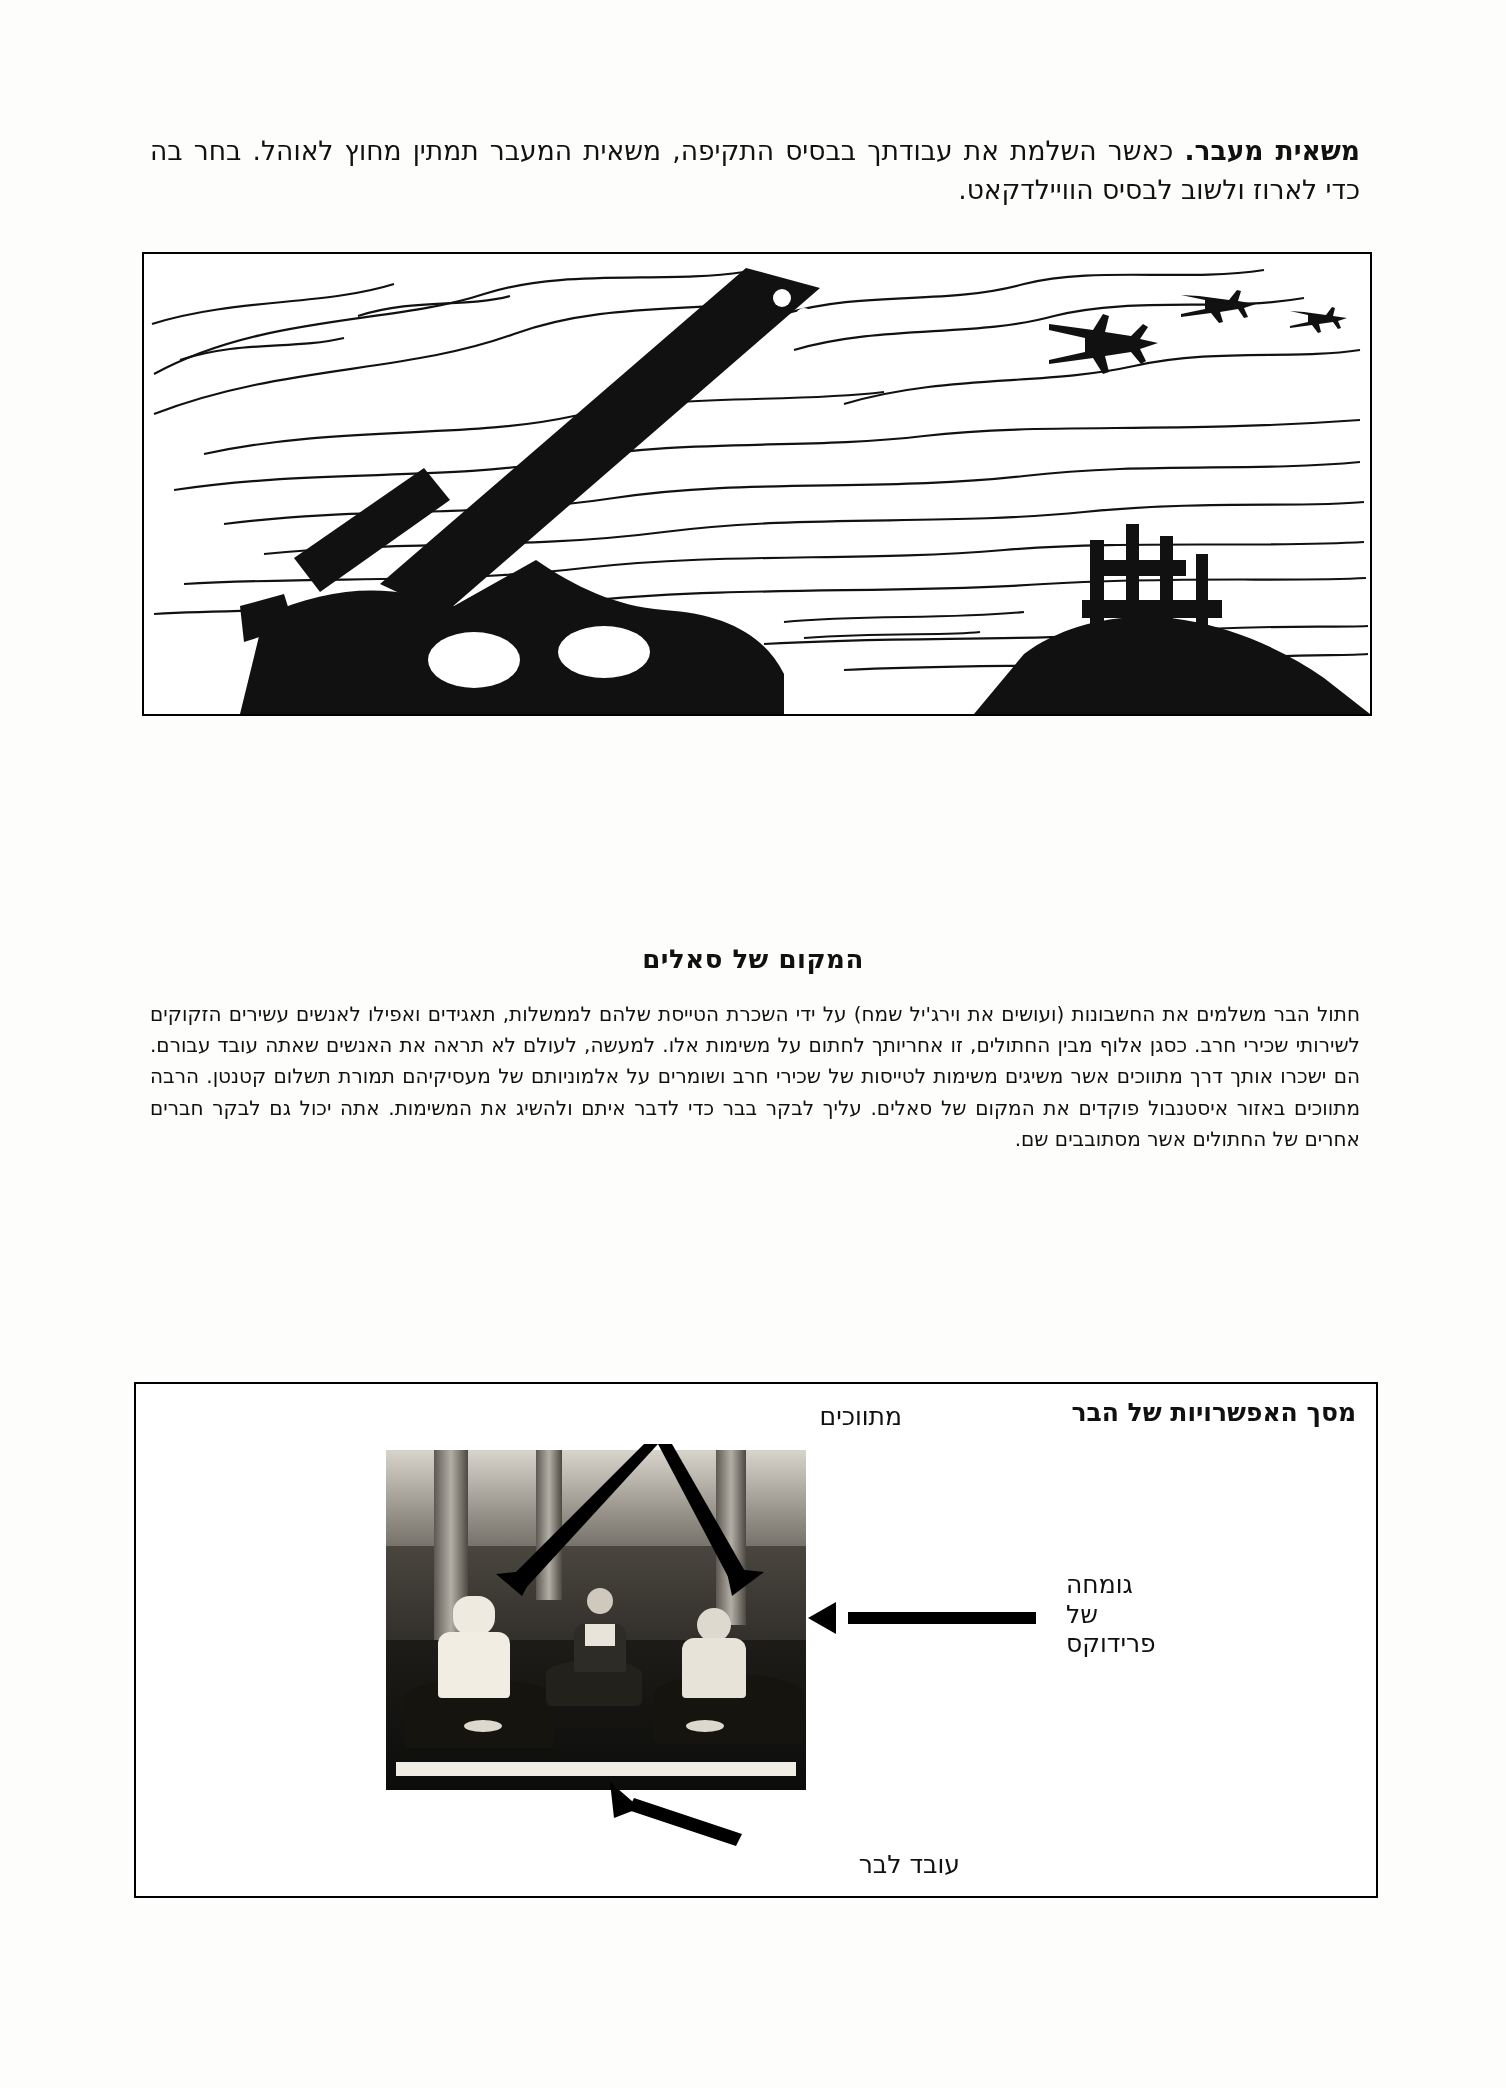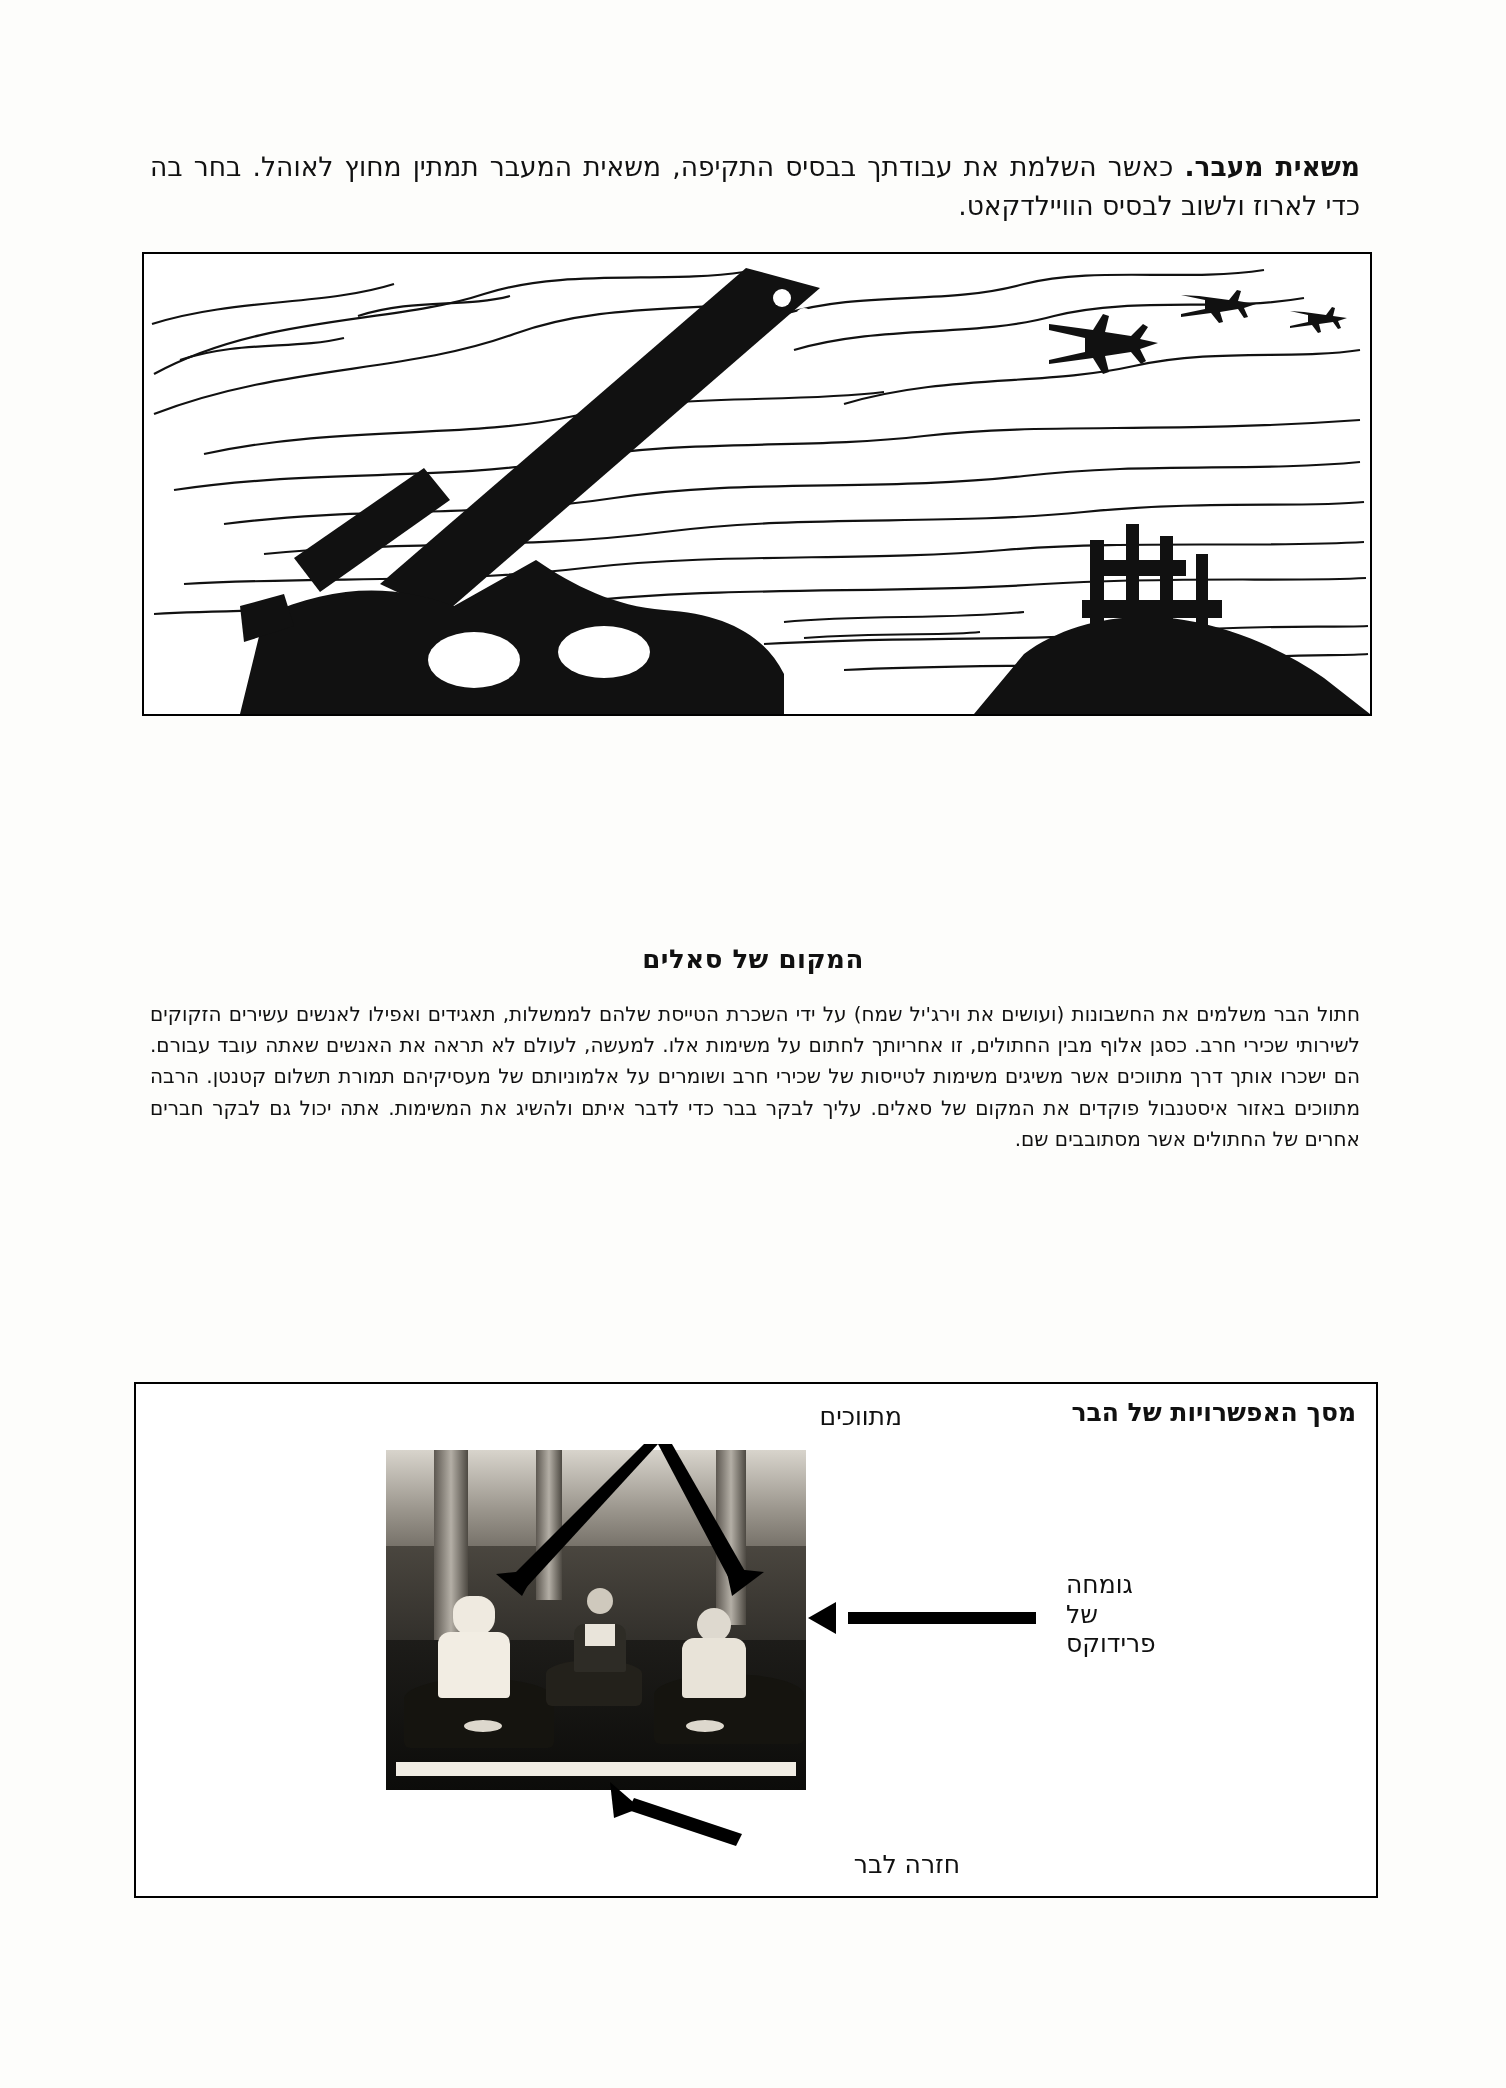--- a/index.html
+++ b/index.html
@@ -17,21 +17,21 @@
   }
   .page {
     position: absolute;
     inset: 0;
     background: #fdfdfb;
   }
 
   
   .intro {
     position: absolute;
-    top: 120px;
+    top: 104px;
     left: 150px;
     width: 1210px;
     direction: rtl;
     text-align: justify;
     font-size: 26.5px;
     line-height: 1.5;
     letter-spacing: 0px;
   }
   .intro b { font-weight: bold; }
 
@@ -302,16 +302,16 @@
         <path d="M474,398 L504,424 L478,434 Z"></path>
       </g>
     </svg>
 
     <div class="lbl lbl-mid">מתווכים</div>
     <div class="lbl lbl-right">
       <div>גומחה</div>
       <div>של</div>
       <div>פרידוקס</div>
     </div>
-    <div class="lbl lbl-bottom">חזרה לבר</div>
+    <div class="lbl lbl-bottom">עובד לבר</div>
   </div>
 
 </div>
 
 </body></html>

